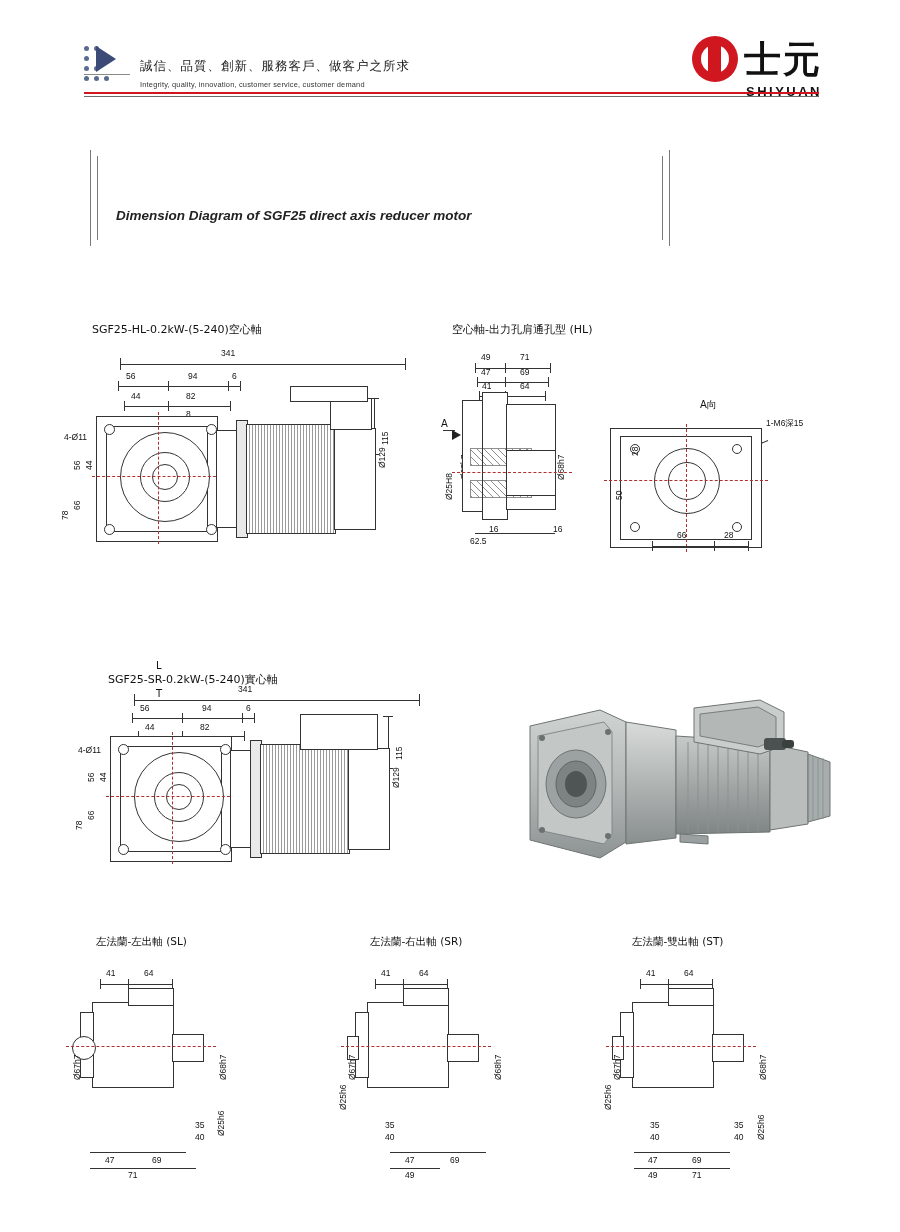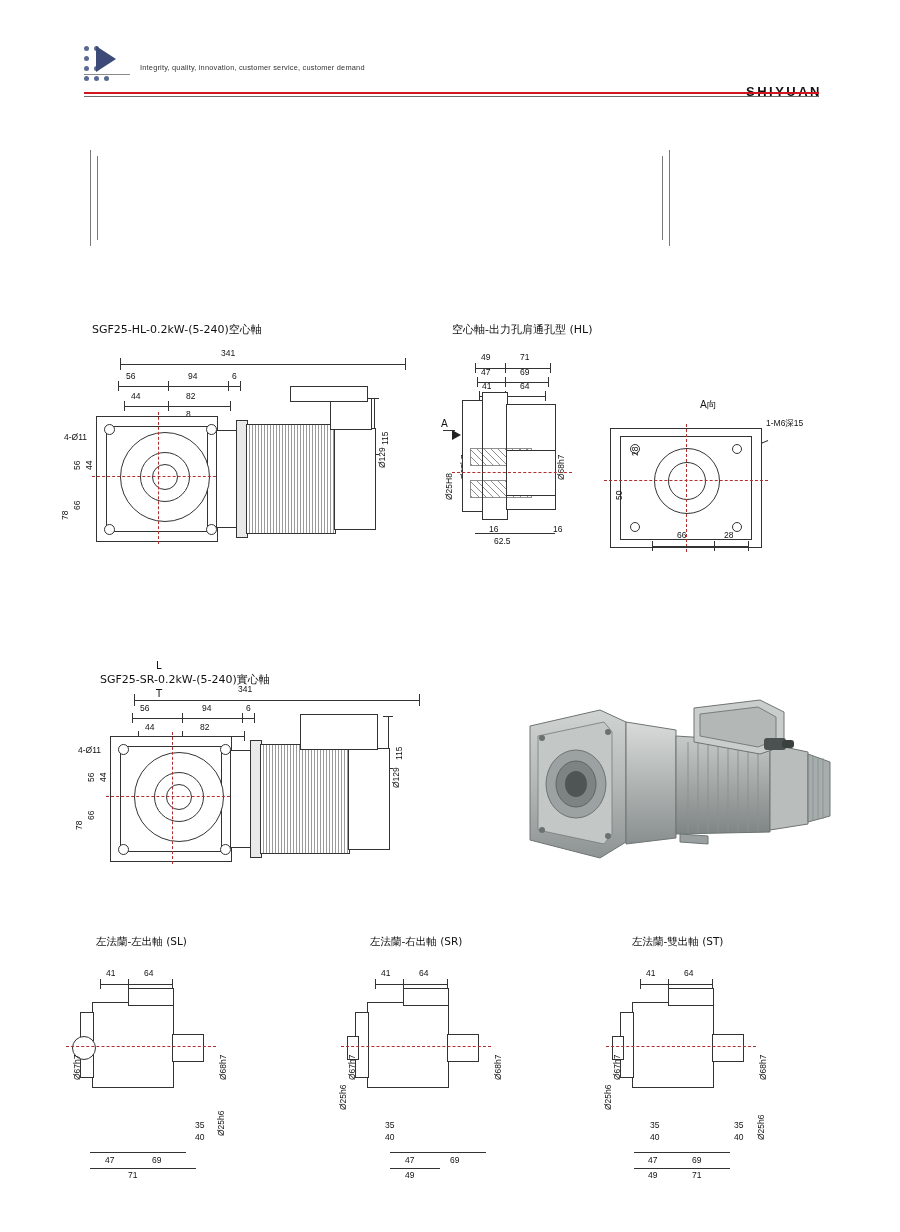--- a/index.html
+++ b/index.html
@@ -58,32 +58,40 @@
       <i style="left:0;top:20px"></i>
     <i style="left:10px;top:20px"></i>
       <i style="left:0;top:30px"></i>
     <i style="left:20px;top:30px"></i>
       <i style="left:10px;top:30px"></i>
   </div>
   <div class="logo-chevron"></div>
   <div class="hdr-line-left"></div>
 
   <div class="slogan">
+    <div class="cn">誠信、品質、創新、服務客戶、做客户之所求</div>
     <div class="en">Integrity, quality, innovation, customer service, customer demand</div>
   </div>
 
+  <div class="brand">
+    <div class="brand-mark">
+        <div class="gear"></div>
+      </div>
+    <div class="brand-cn">士元</div>
+  </div>
   <div class="brand-en">SHIYUAN</div>
 
   <div class="hdr-rule1"></div>
   <div class="hdr-rule2"></div>
 </div>
 
 <div class="title-wrap">
   <div class="br-out"></div>
     <div class="br-in"></div>
+  <div class="title-en">Dimension Diagram of SGF25 direct axis reducer motor</div>
 </div>
 
 <div>
   <div class="cap" style="left:92px;top:322px">SGF25-HL-0.2kW-(5-240)空心軸</div>
 
   <div class="dim" style="left:221px;top:348px">341</div>
   <div class="ln lnh" style="left:120px;top:364px;width:285px"></div>
   <div class="ln lnv" style="left:120px;top:358px;height:12px"></div>
   <div class="ln lnv" style="left:405px;top:358px;height:12px"></div>
 
@@ -168,21 +176,21 @@
   <div class="cap" style="left:441px;top:418px;font-size:10px">A</div>
   <div style="position:absolute;left:452px;top:430px;width:0;height:0;border-top:5px solid transparent;border-bottom:5px solid transparent;border-left:9px solid #222"></div>
   <div class="ln lnh" style="left:443px;top:430px;width:12px"></div>
 
   <div class="dim v" style="left:459px;top:480px">Ø67h7</div>
   <div class="dim v" style="left:556px;top:480px">Ø68h7</div>
   <div class="dim v" style="left:444px;top:500px">Ø25H8</div>
   <div class="dim v" style="left:540px;top:500px">Ø25H8</div>
   <div class="dim" style="left:489px;top:524px">16</div>
   <div class="dim" style="left:553px;top:524px">16</div>
-  <div class="dim" style="left:494px;top:536px">62.5</div>
+  <div class="dim" style="left:470px;top:536px">62.5</div>
   <div class="ln lnh" style="left:475px;top:533px;width:80px"></div>
 
   <div class="box" style="left:462px;top:400px;width:20px;height:110px"></div>
   <div class="box" style="left:482px;top:392px;width:24px;height:126px"></div>
   <div class="box" style="left:506px;top:404px;width:48px;height:104px"></div>
   <div class="hatch" style="left:470px;top:448px;width:60px;height:16px;opacity:.55"></div>
   <div class="hatch" style="left:470px;top:480px;width:60px;height:16px;opacity:.55"></div>
   <div class="box" style="left:506px;top:450px;width:48px;height:44px"></div>
   <div class="cl" style="left:452px;top:472px;width:120px"></div>
 </div>
@@ -208,21 +216,21 @@
   <div class="dim" style="left:677px;top:530px">66</div>
   <div class="dim" style="left:724px;top:530px">28</div>
   <div class="ln lnh" style="left:652px;top:546px;width:96px"></div>
   <div class="ln lnv" style="left:652px;top:541px;height:10px"></div>
   <div class="ln lnv" style="left:714px;top:541px;height:10px"></div>
   <div class="ln lnv" style="left:748px;top:541px;height:10px"></div>
 </div>
 
 <div>
   <div class="cap" style="left:156px;top:660px;font-size:10px">L</div>
-  <div class="cap" style="left:100px;top:672px">SGF25-SR-0.2kW-(5-240)實心軸</div>
+  <div class="cap" style="left:108px;top:672px">SGF25-SR-0.2kW-(5-240)實心軸</div>
   <div class="cap" style="left:156px;top:688px;font-size:10px">T</div>
 
   <div class="dim" style="left:238px;top:684px">341</div>
   <div class="ln lnh" style="left:134px;top:700px;width:285px"></div>
   <div class="ln lnv" style="left:134px;top:694px;height:12px"></div>
   <div class="ln lnv" style="left:419px;top:694px;height:12px"></div>
 
   <div class="dim" style="left:140px;top:703px">56</div>
   <div class="dim" style="left:202px;top:703px">94</div>
   <div class="dim" style="left:246px;top:703px">6</div>

